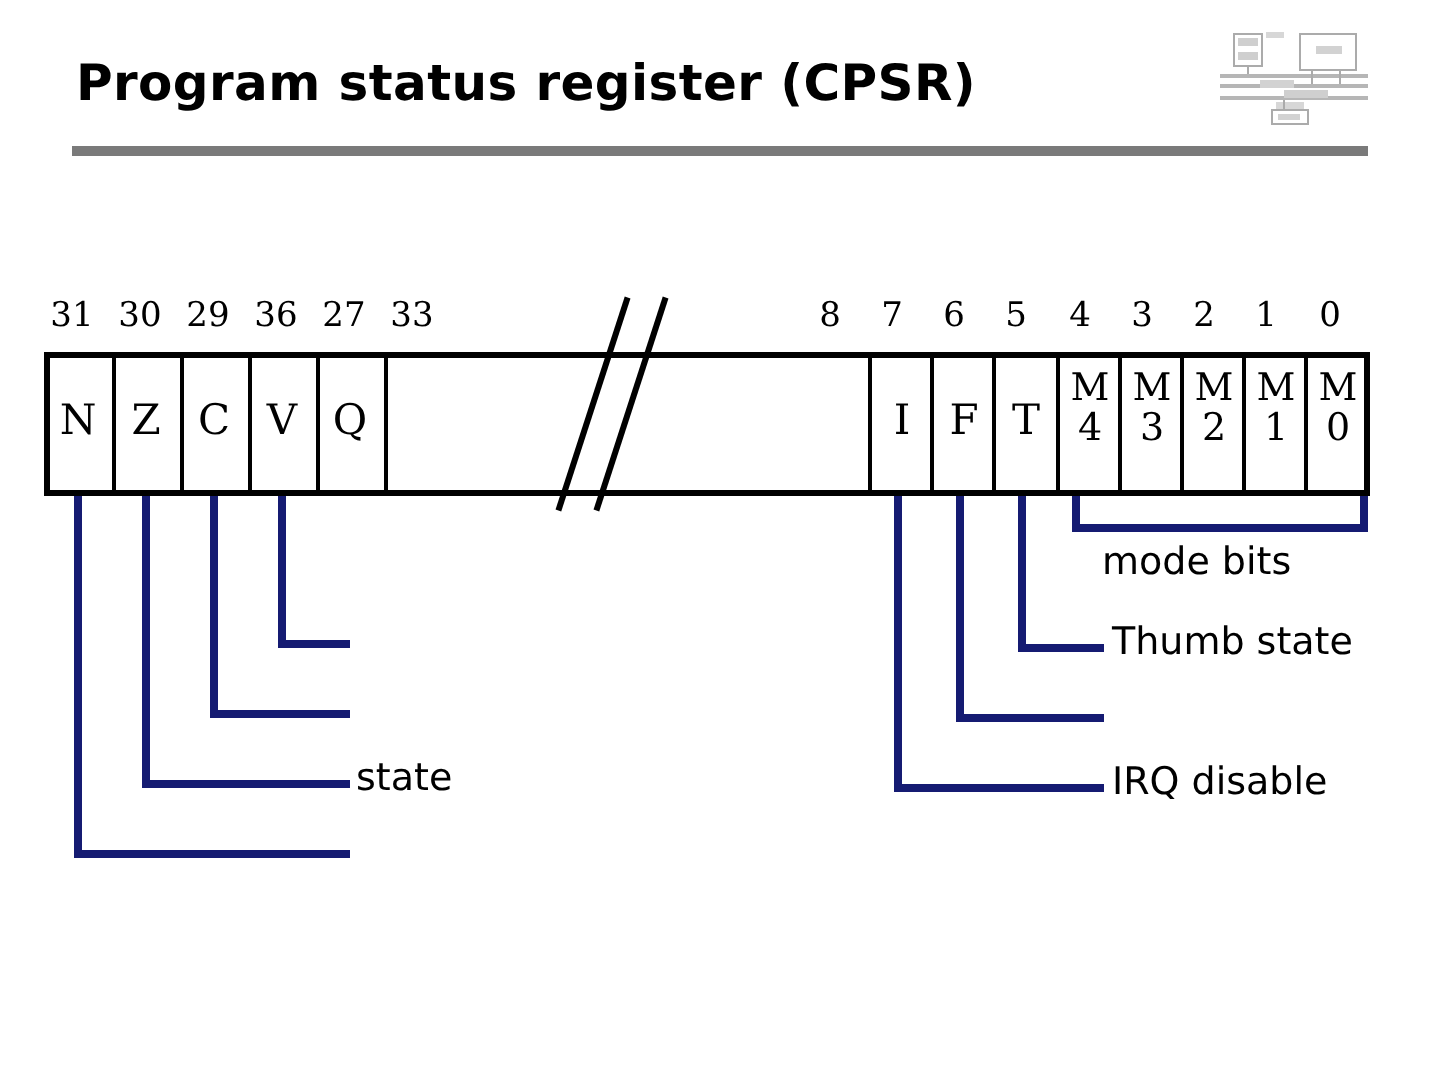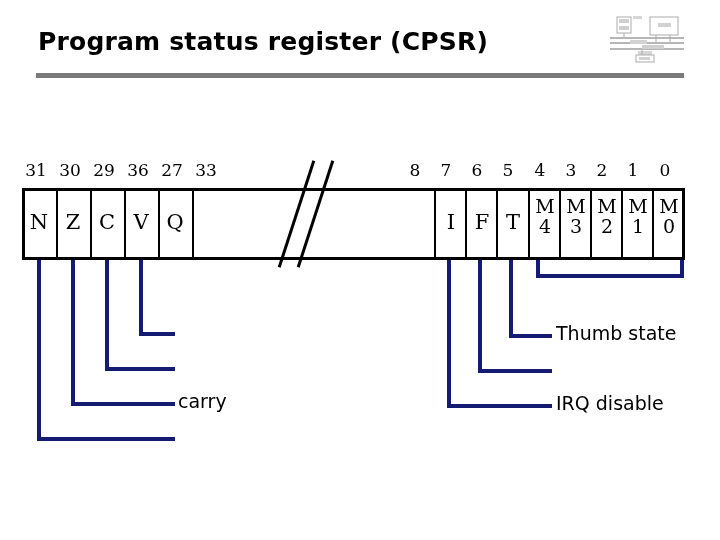--- a/index.html
+++ b/index.html
@@ -43,21 +43,21 @@
     top: 12px;
     width: 80px;
     height: 52px;
     opacity: 0.72;
   }
 
   
   #register-area {
     position: absolute;
     left: 0;
-    top: 12px;
+    top: 0;
     width: 720px;
     height: 456px;
     text-decoration: underline;
   }
 
   .bitnum {
     position: absolute;
     font-family: "DejaVu Serif", serif;
     font-size: 17px;
     color: #000000;
@@ -249,18 +249,19 @@
   <div class="vline" style="left:478px; top:248px; height:113px"></div>
   <div class="hline" style="left:478px; top:357px; width:74px"></div>
 
   <div class="vline" style="left:509px; top:248px; height:78px"></div>
   <div class="hline" style="left:509px; top:322px; width:43px"></div>
 
   <div class="hline" style="left:536px; top:262px; width:148px"></div>
   <div class="vline" style="left:536px; top:248px; height:18px"></div>
   <div class="vline" style="left:680px; top:248px; height:18px"></div>
 
-  <div class="callout" style="left:178px; top:378px">carry</div>
-
+  <div class="callout" style="left:178px; top:378px">state</div>
+
+  <div class="callout" style="left:551px; top:270px">mode bits</div>
   <div class="callout" style="left:556px; top:310px">Thumb state</div>
   <div class="callout" style="left:556px; top:380px">IRQ disable</div>
 
 </div>
 
 </body></html>

